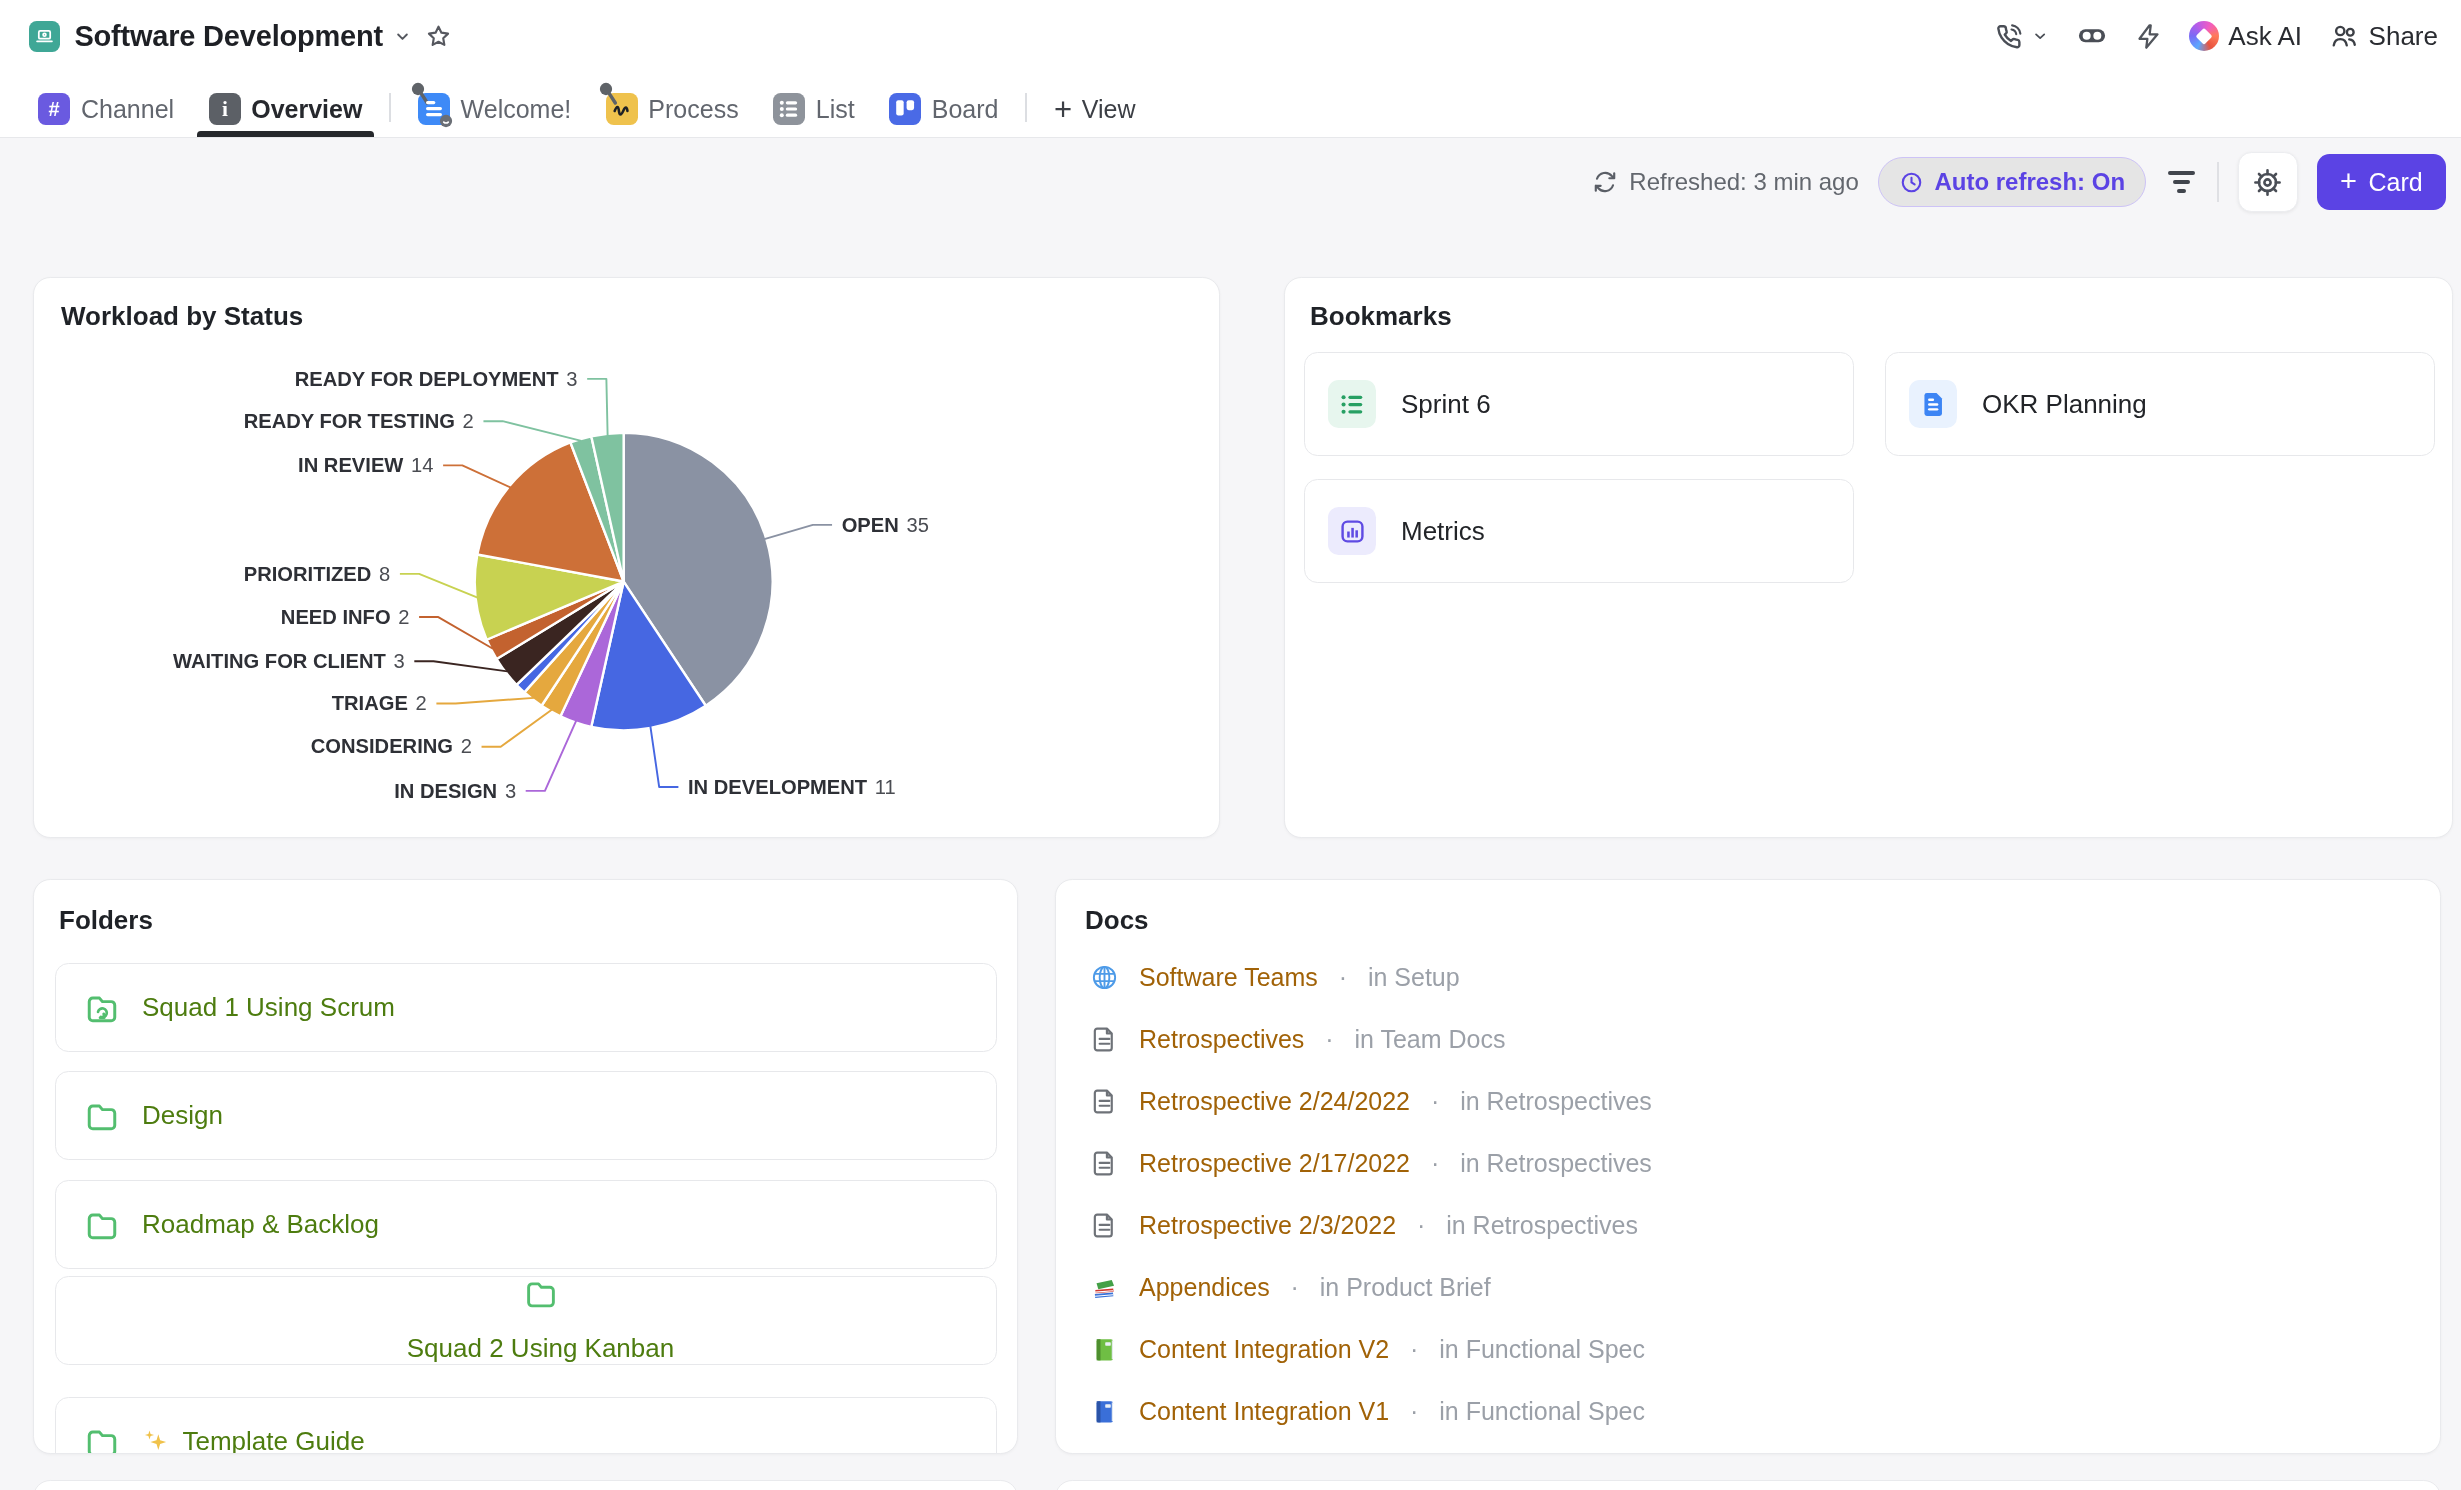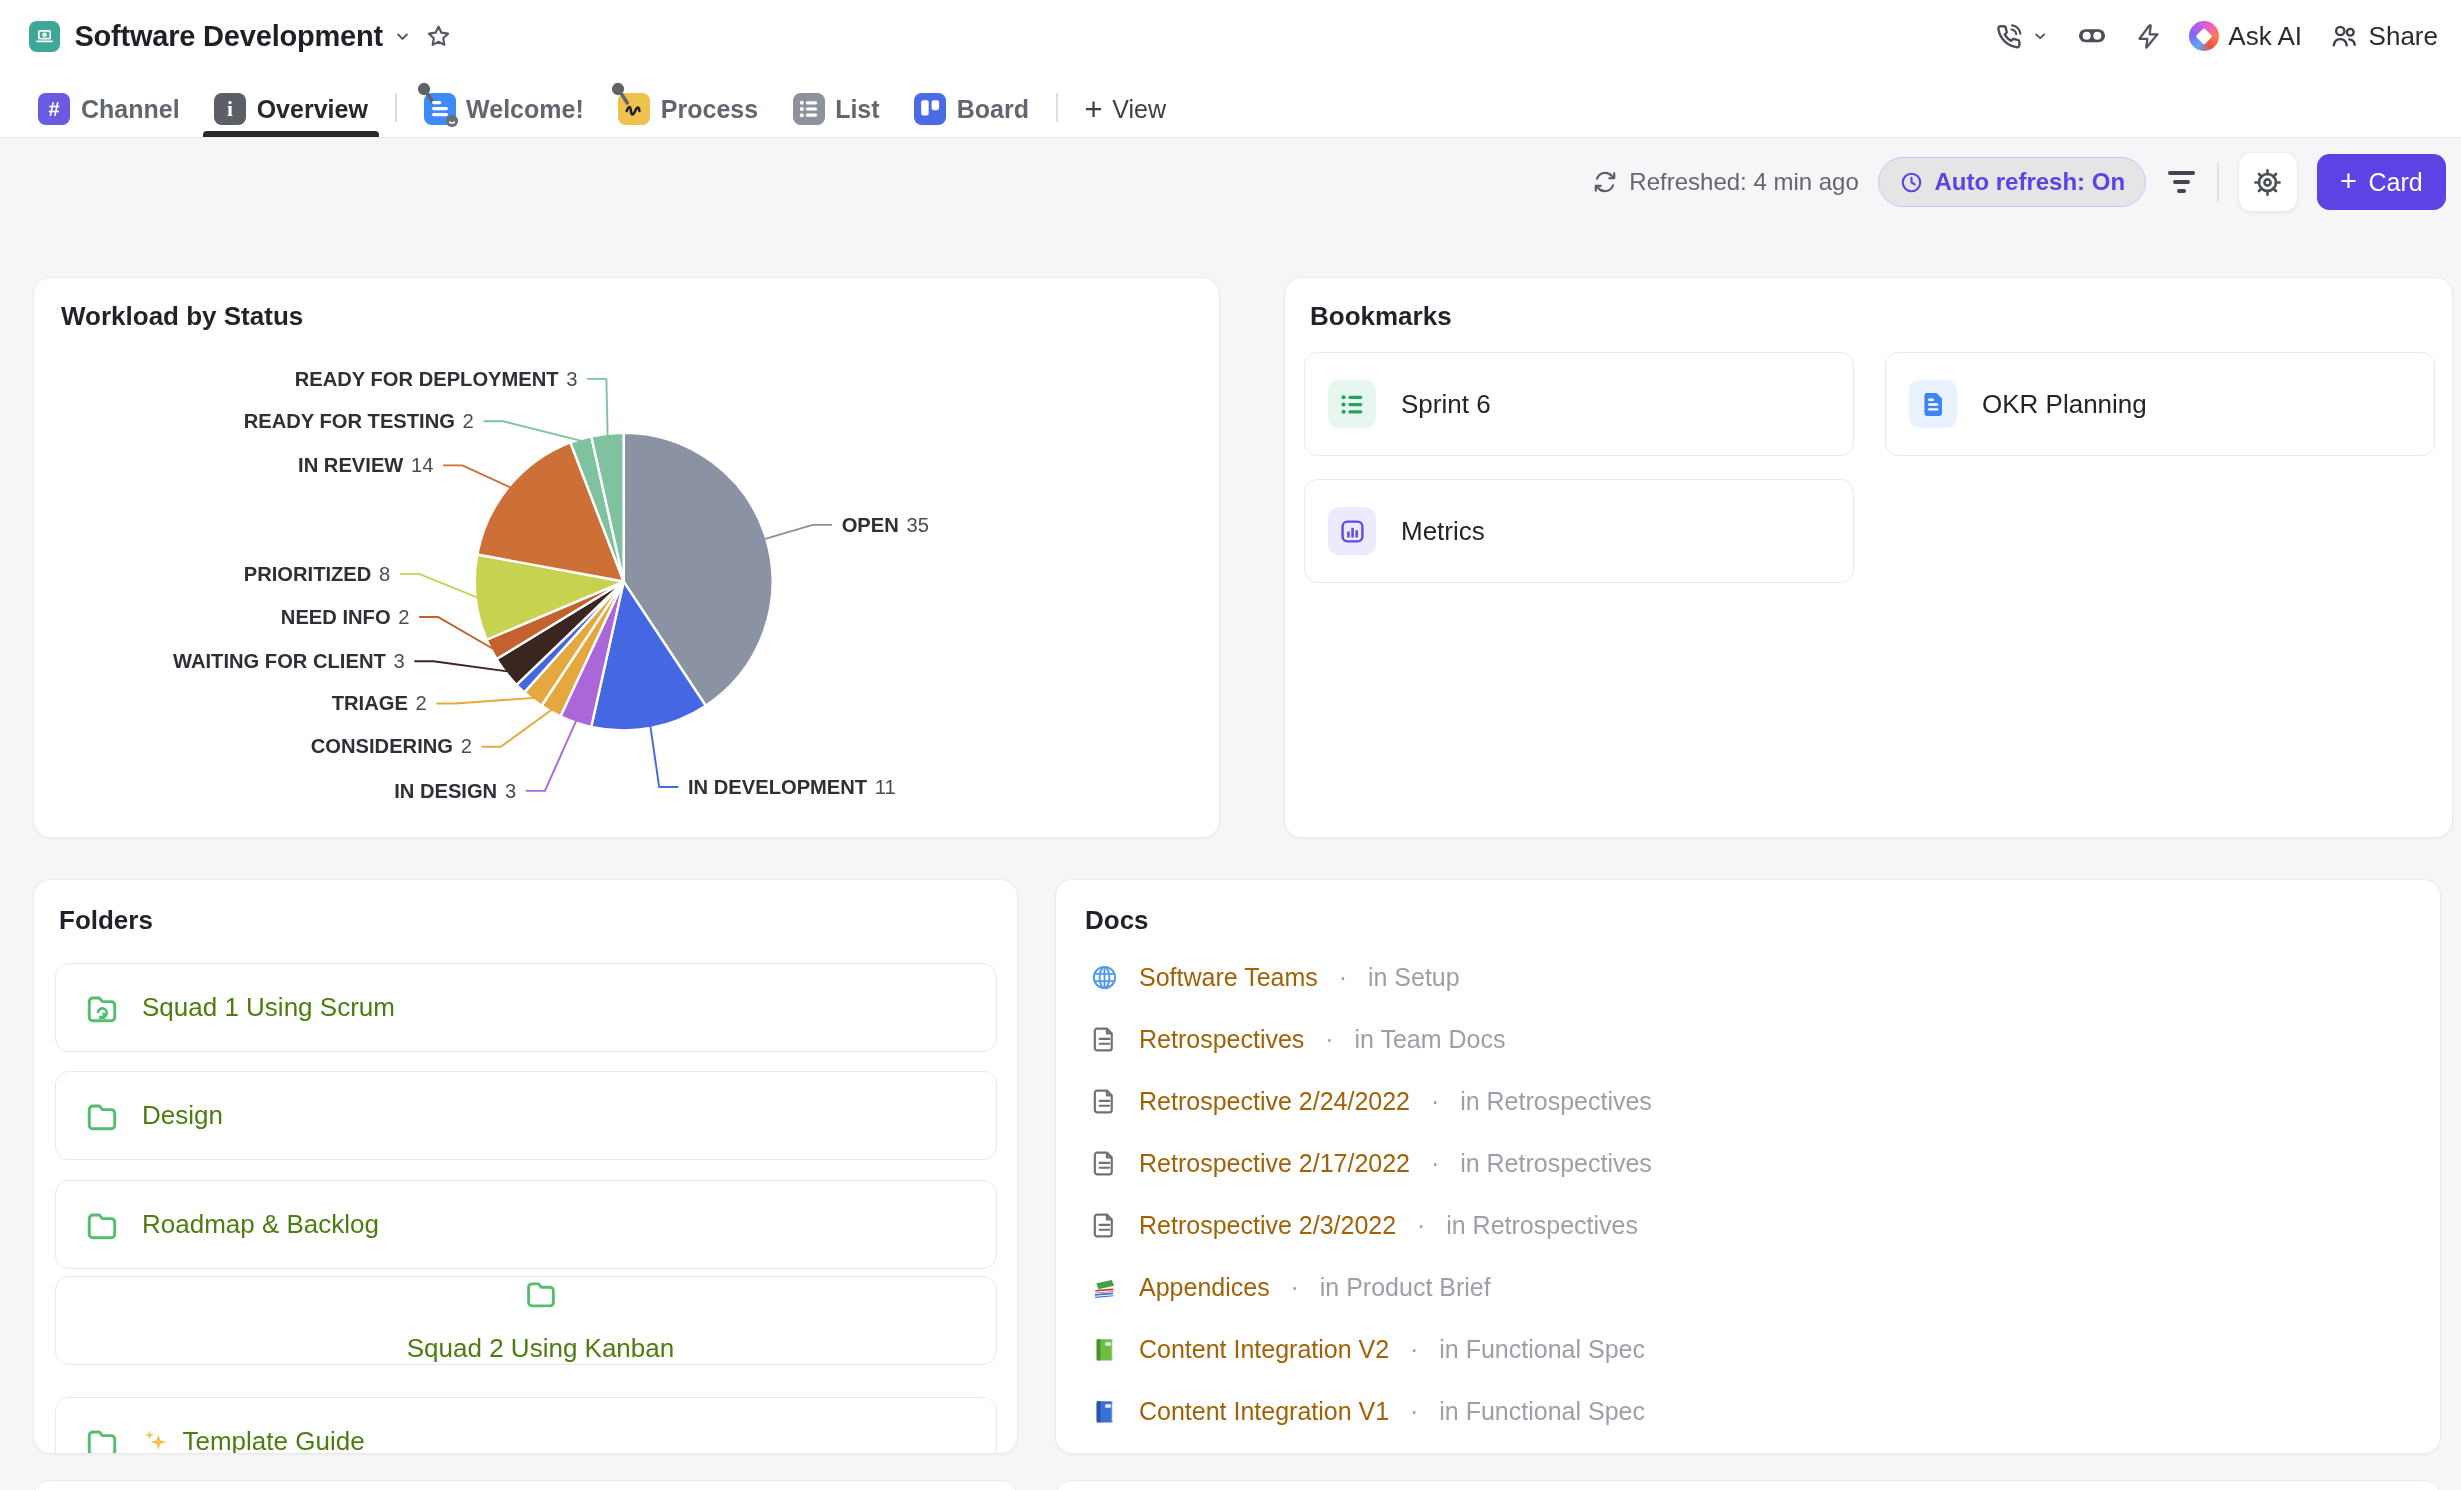--- a/index.html
+++ b/index.html
@@ -14,21 +14,21 @@
   .hd-caret { margin-left:9.6px; color:#55585F; display:flex; }
   .hd-star { margin-left:13.4px; color:#55585F; display:flex; cursor:pointer; }
   .header-actions { margin-left:auto; display:flex; align-items:center; gap:27px; }
   .ha-group { display:flex; align-items:center; gap:9.6px; color:#3C3F45; cursor:pointer; }
   .ha-label { font-size:26px; font-weight:500; color:#2A2C31;text-align:center; }
   .ai-flower { width:30px; height:30px; border-radius:50%; background:conic-gradient(from 210deg,#5BA8FF,#7A6BF5,#B95CE8,#F25CC1,#FF7A59,#E8543F,#5BA8FF); position:relative; }
   .ai-flower::after { content:""; position:absolute; left:50%; top:50%; width:11.5px; height:11.5px; background:#fff; transform:translate(-50%,-50%) rotate(45deg); border-radius:1.9px; }
 
   .tabs { position:absolute; left:25px; bottom:0; height:56px; display:flex; align-items:stretch; gap:7.7px; }
   .tab { display:flex; align-items:center; gap:10.6px; padding:0 13.4px; cursor:pointer; position:relative; }
-  .tab .tab-label { font-size:25px; font-weight:700; color:#62666E; white-space:nowrap; }
+  .tab .tab-label { font-size:25px; font-weight:400; color:#62666E; white-space:nowrap; }
   .tab.active .tab-label { color:#26282D; font-weight:700; }
   .tab.active::after { content:""; position:absolute; left:1.9px; right:1.9px; bottom:0; height:5.8px; background:#26282C; border-radius:3.8px 3.8px 0 0; }
   .tab-ic { width:32px; height:32px; border-radius:7.7px; display:flex; align-items:center; justify-content:center; position:relative; flex:none; }
   .tab-divider { width:1.9px; background:#DCDEE2; margin:11.5px 5.8px 15.4px 5.8px; }
   .add-view { display:flex; align-items:center; gap:9.6px; padding:0 13.4px; cursor:pointer; }
   .add-view span.plus { font-size:31px; color:#3C3F45; font-weight:400; line-height:1; }
   .add-view .tab-label { font-size:25px; font-weight:500; color:#3C3F45; }
 
   
   .toolbar { position:absolute; top:152px; right:15.4px; height:60px; display:flex; align-items:center; gap:19px; }
@@ -212,21 +212,21 @@
       </div>
     </nav>
 </header>
 
 <div class="toolbar">
   <div class="refreshed">
     <svg width="26" height="26" viewBox="0 0 24 24" fill="none" stroke="#5A5E66" stroke-width="2" stroke-linecap="round" stroke-linejoin="round">
       <path d="M4.6 9a8 8 0 0 1 13.7-2.6l2.2 2.1M20.5 4v4.5H16"></path>
       <path d="M19.4 15a8 8 0 0 1-13.7 2.6l-2.2-2.1M3.5 20v-4.5H8"></path>
     </svg>
-    <span>Refreshed: 4 min ago</span>
+    <span>Refreshed: 3 min ago</span>
   </div>
   <div class="auto-pill">
     <svg width="25" height="25" viewBox="0 0 24 24" fill="none" stroke="#5B43E4" stroke-width="2" stroke-linecap="round">
       <circle cx="12" cy="12" r="8.4"></circle>
         <path d="M12 7.4V12l3 1.9"></path>
     </svg>
     <span>Auto refresh: On</span>
   </div>
   <div class="filter-ic">
       <i></i>

